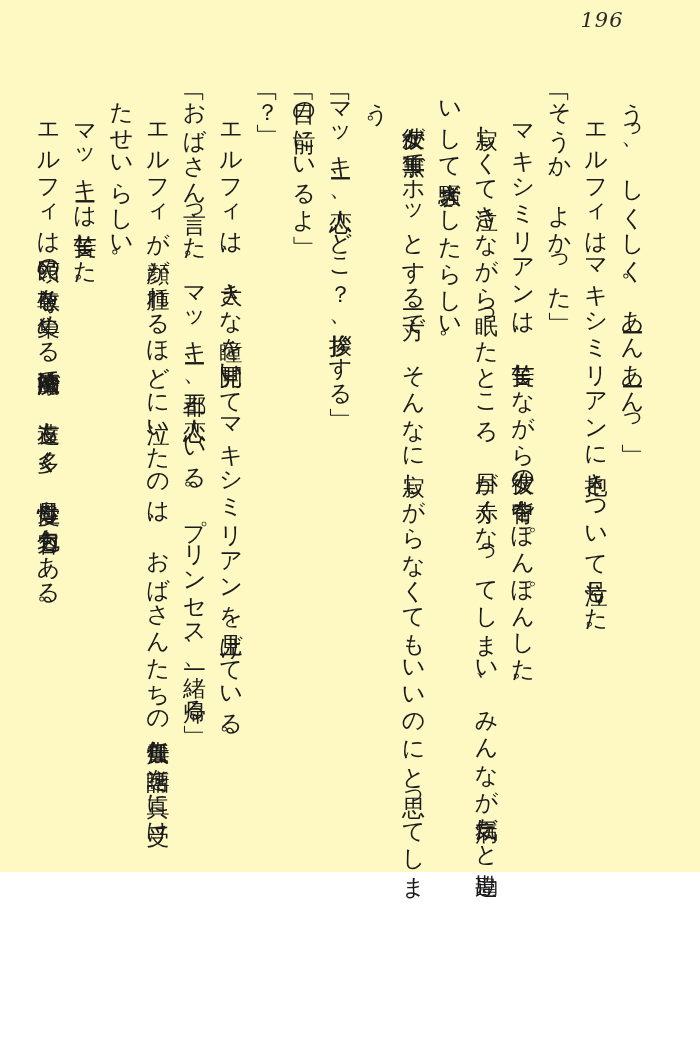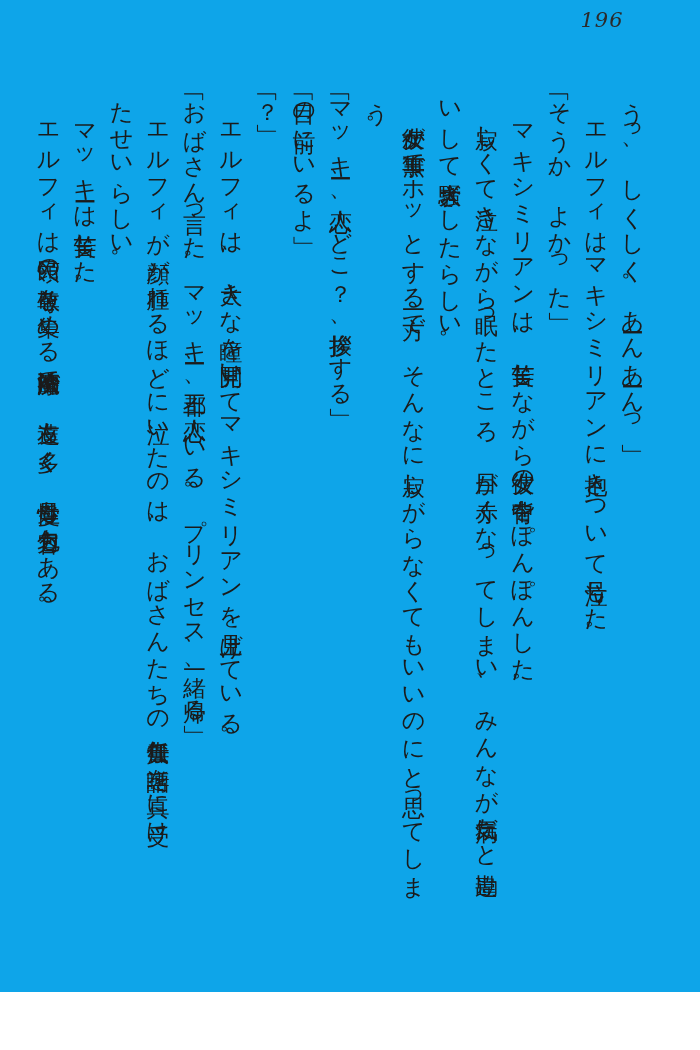--- a/index.html
+++ b/index.html
@@ -8,22 +8,22 @@
   }
   body {
     width: 700px;
     height: 1050px;
     background: #ffffff;
     overflow: hidden;
   }
   .page {
     position: relative;
     width: 700px;
-    height: 992px;
-    background: #0ea5e9;
+    height: 872px;
+    background: #fef9c3;
     font-family: "DejaVu Serif", serif;
     text-decoration: underline;
   }
   .page-number {
     position: absolute;
     top: 8px;
     left: 570px;
     width: 64px;
     text-align: center;
     font-size: 21px;

